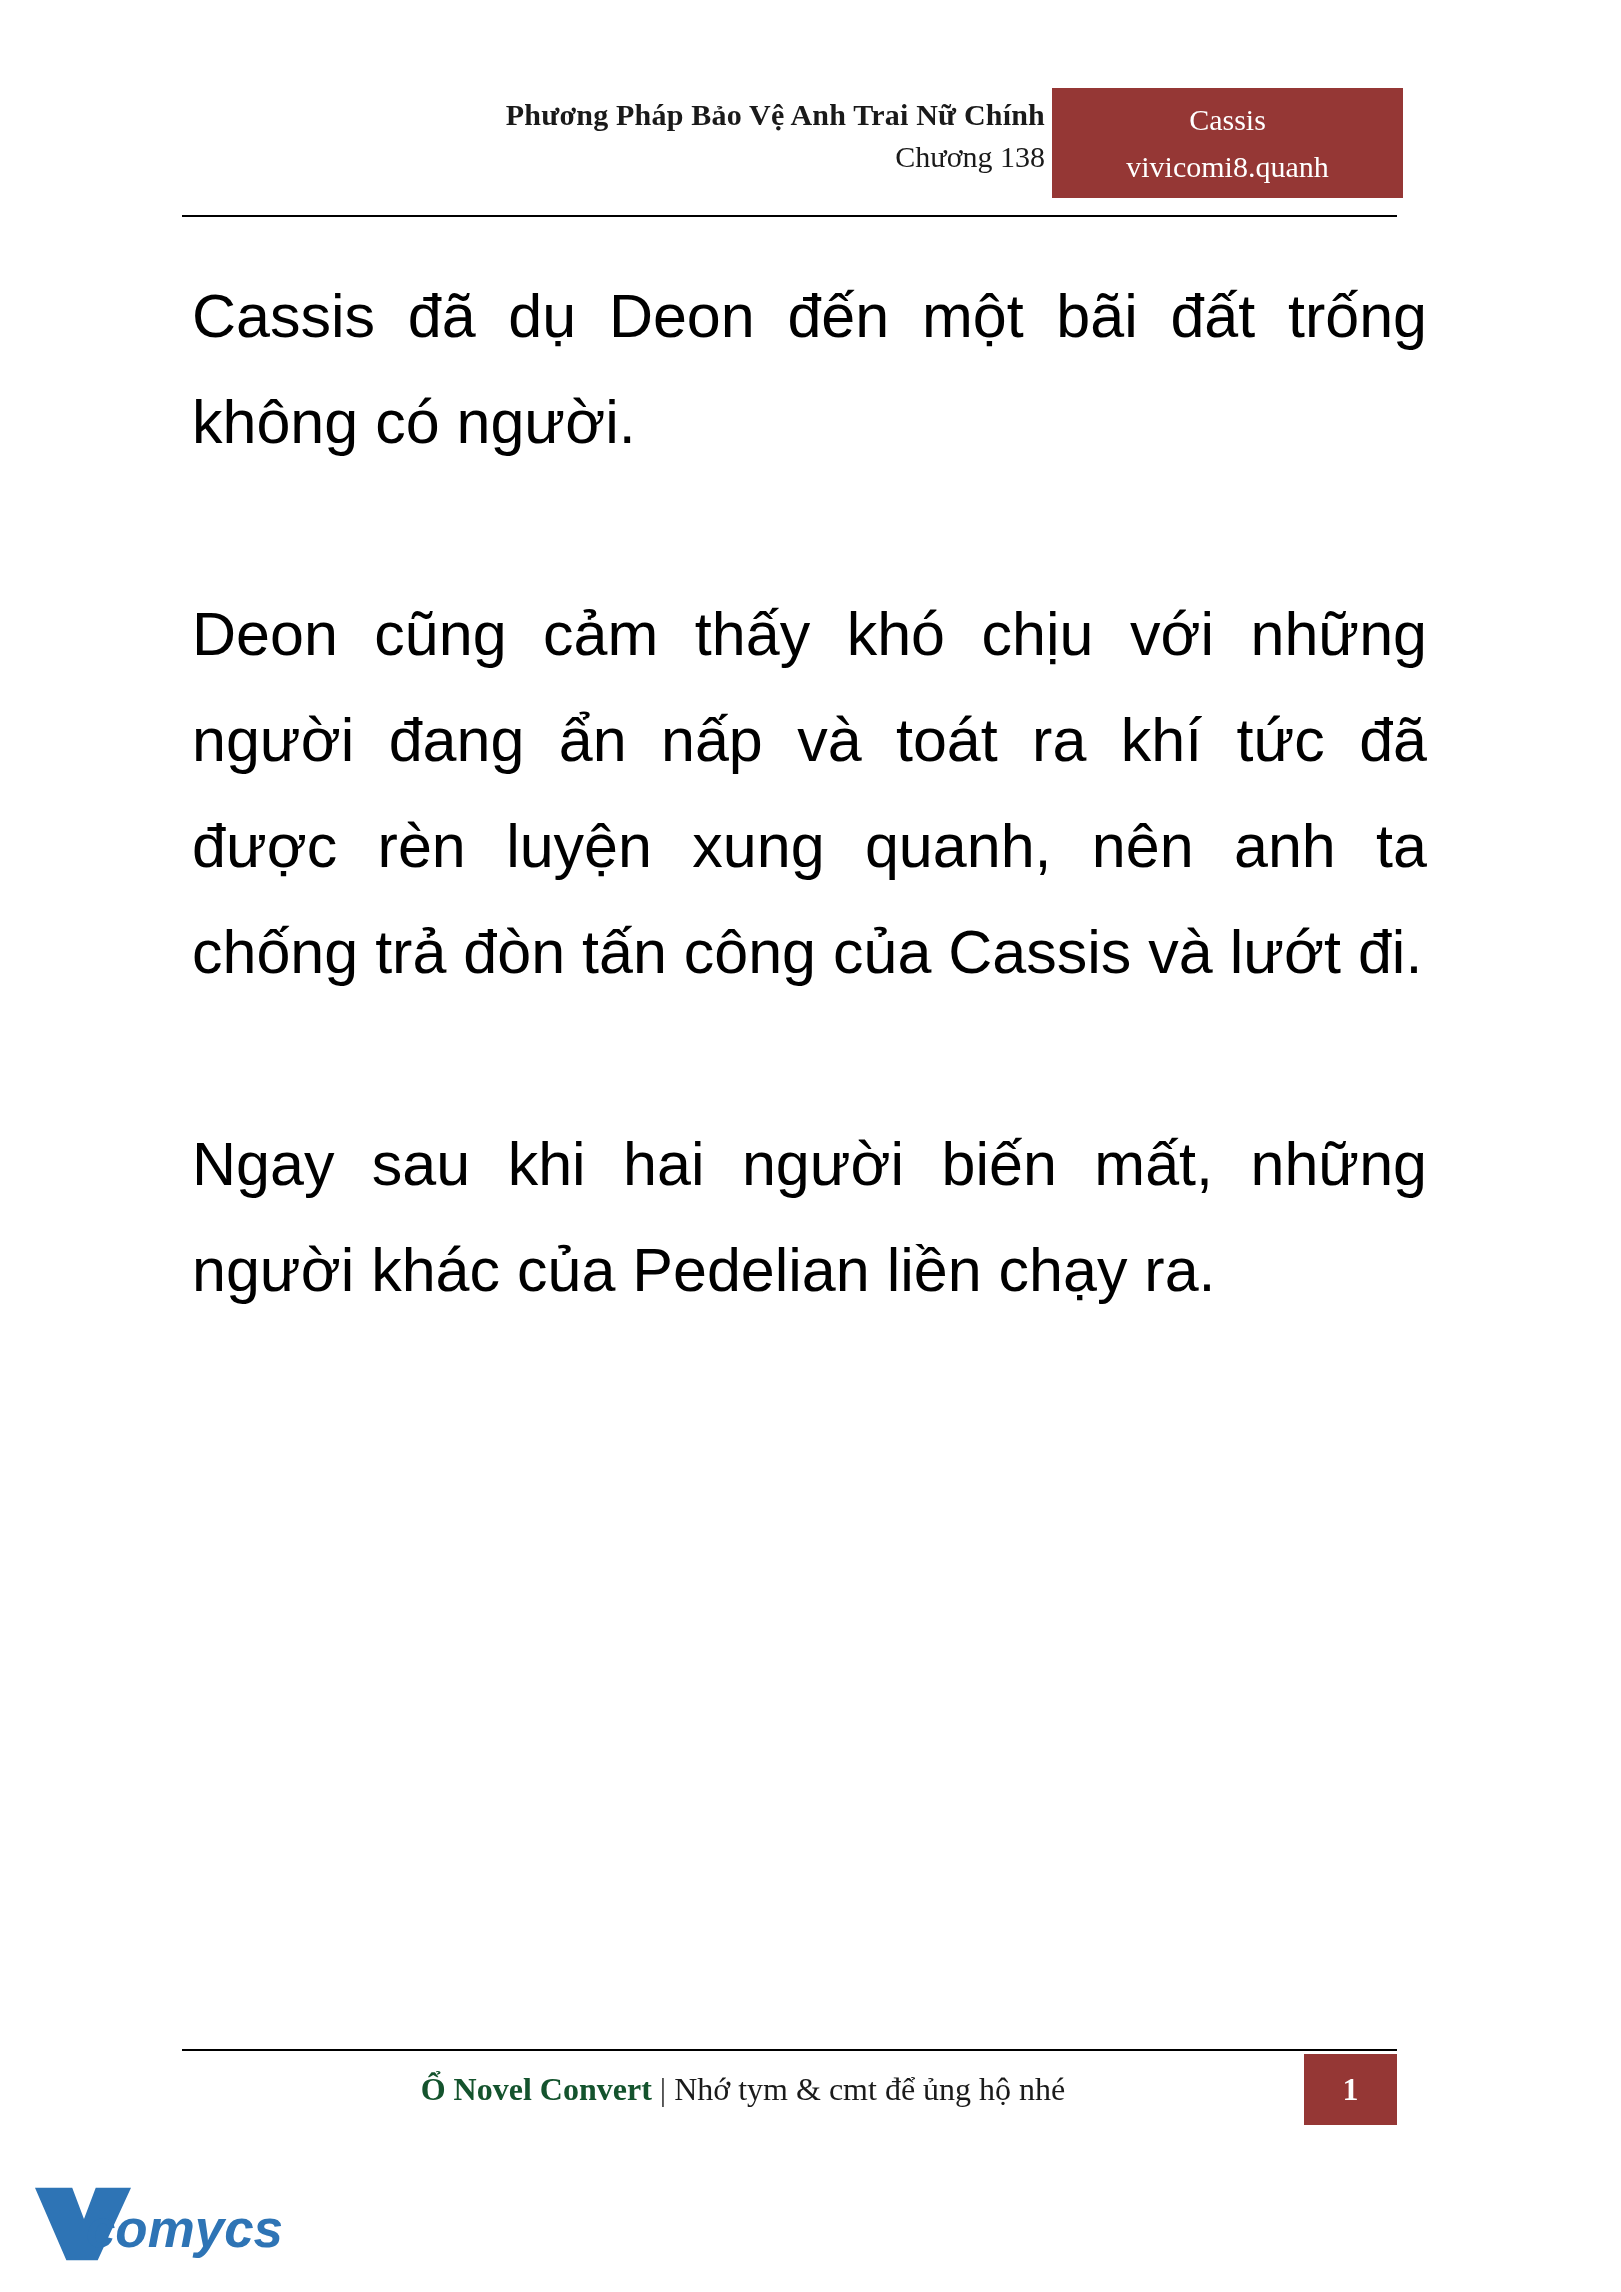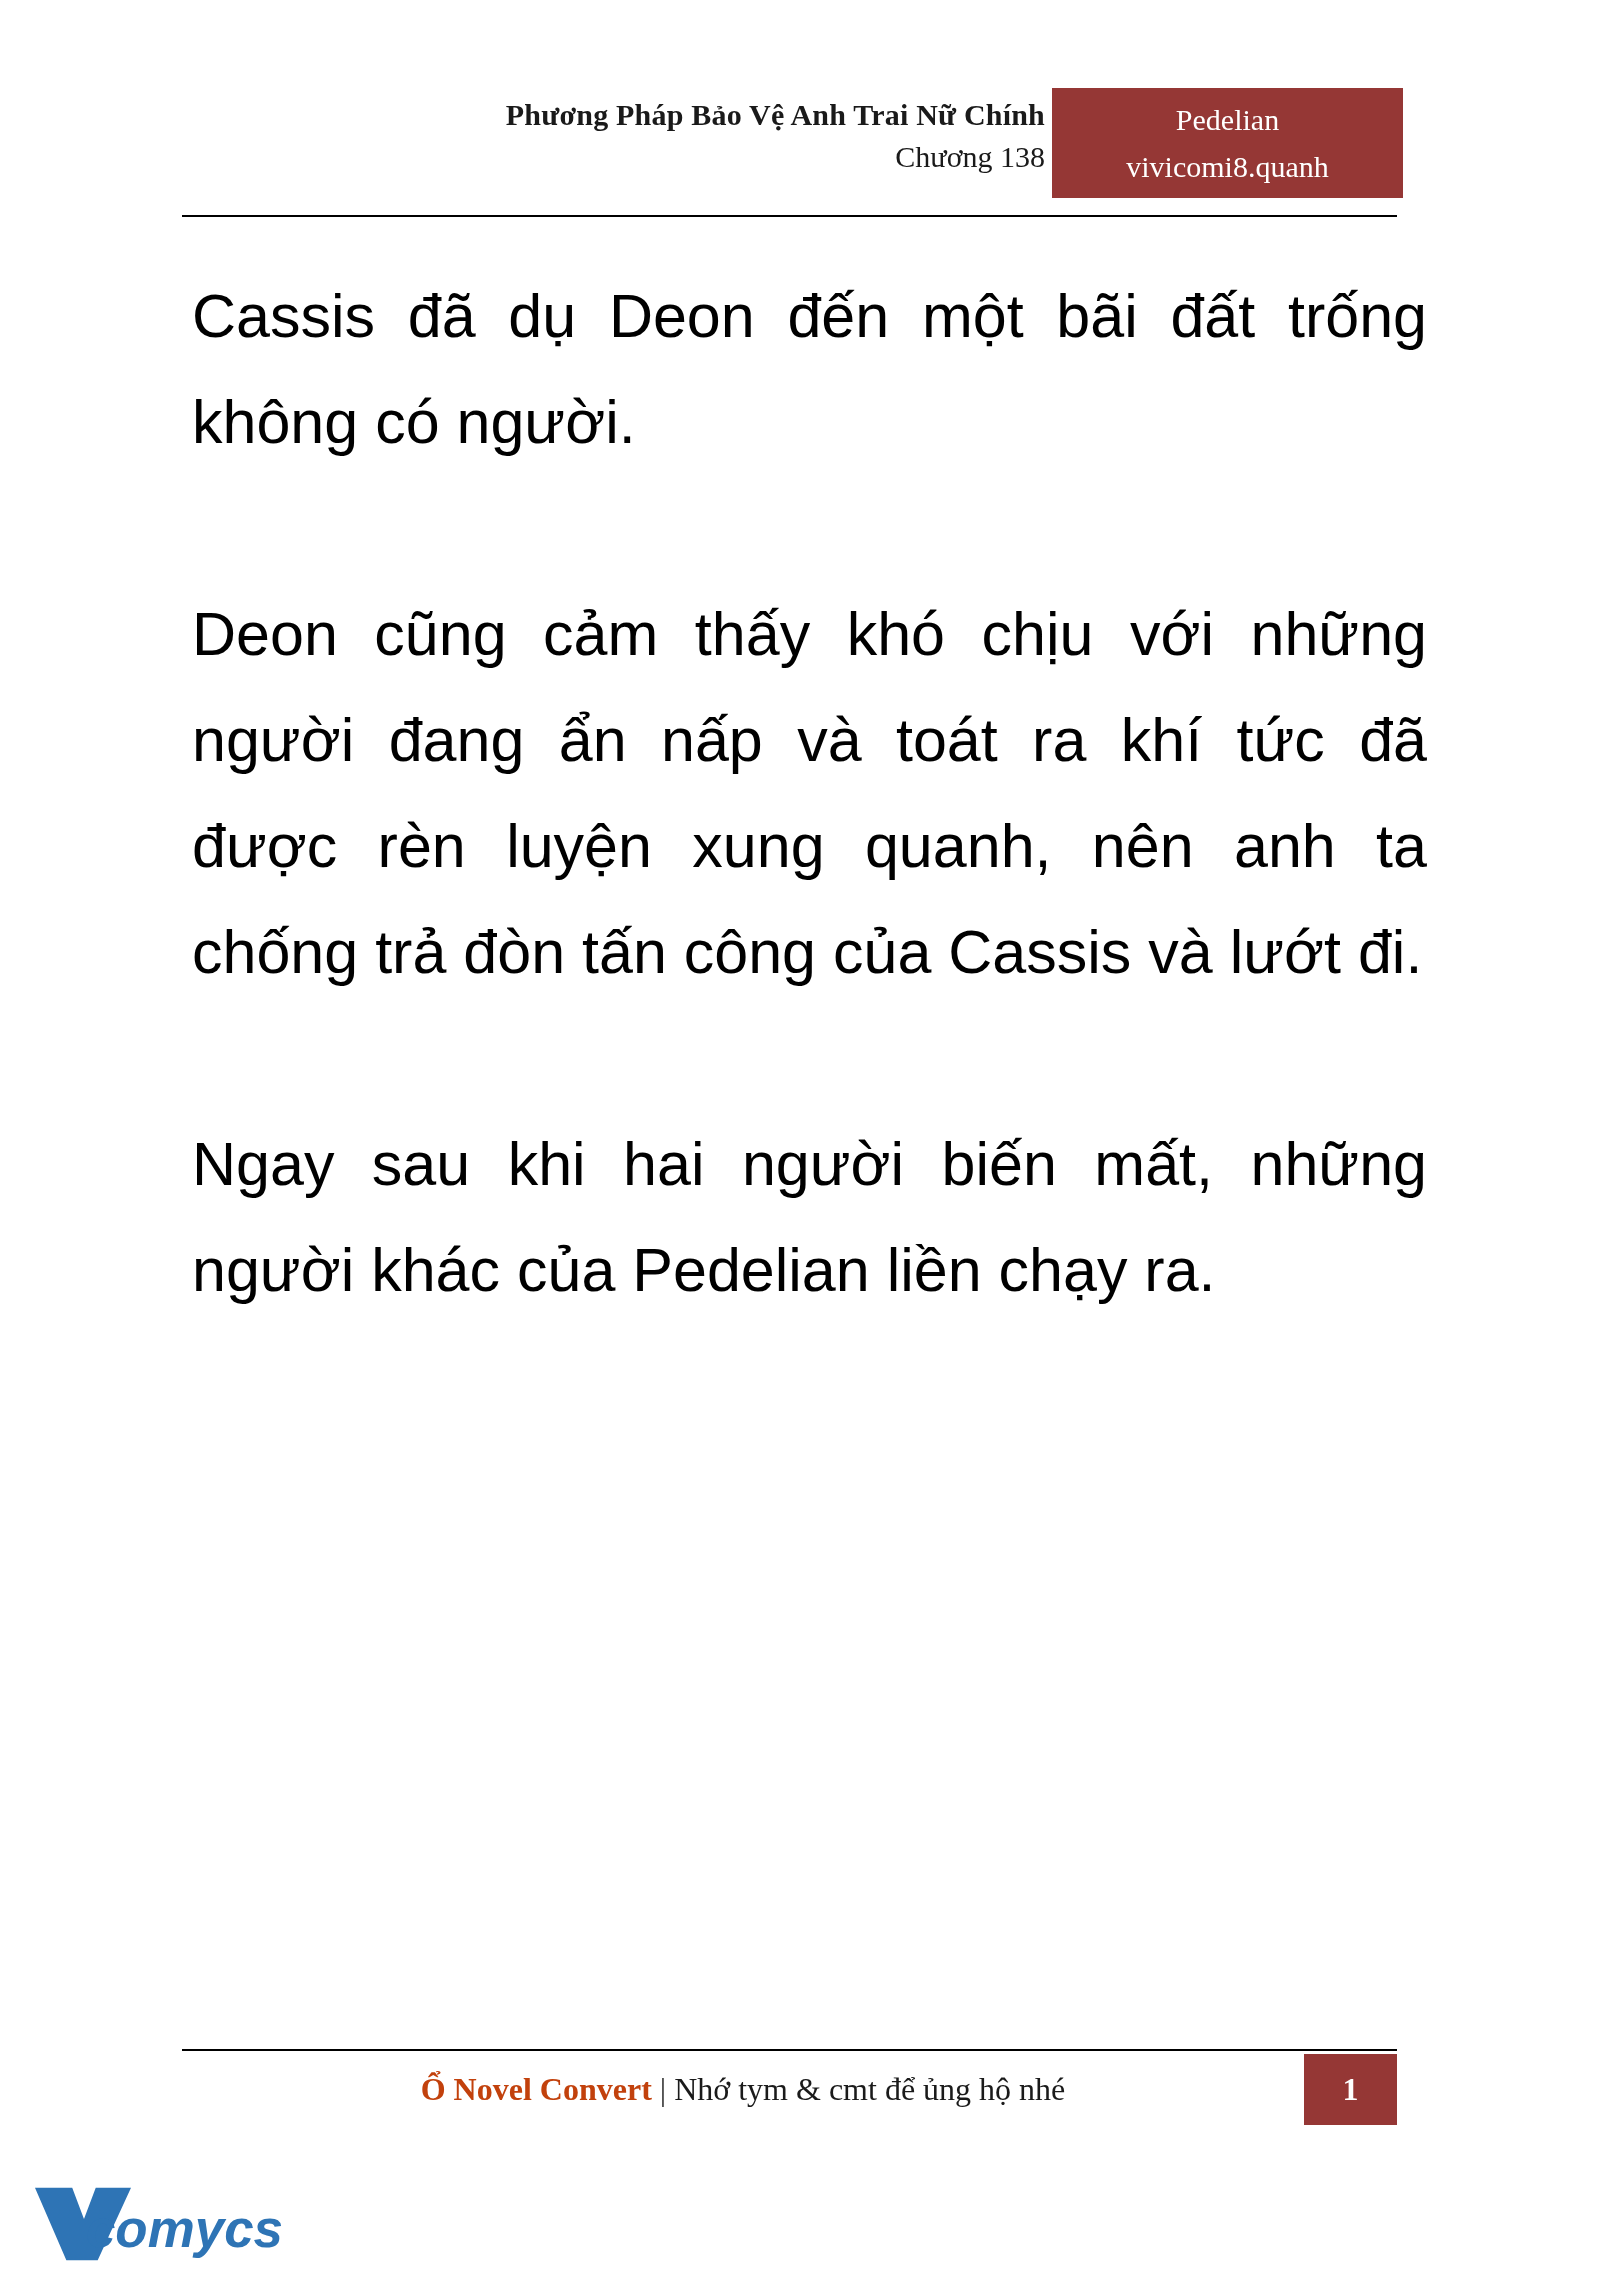--- a/index.html
+++ b/index.html
@@ -113,21 +113,21 @@
     left: 0;
     top: 9.8px;
     width: 1122px;
     text-align: center;
     font-family: "Liberation Serif", serif;
     font-size: 32px;
     line-height: 51px;
     color: #1a1a1a;
   }
   .footer-brand {
-    color: #c2410c;
+    color: #14532d;
     font-weight: bold;
   }
   .footer-sep {
     color: #333333;
   }
   .footer-page {
     position: absolute;
     left: 1122px;
     top: 0;
     width: 93px;
@@ -155,21 +155,21 @@
 <body>
 
 <div class="page">
 
   <div class="header">
     <div class="header-titles">
       <div class="header-title-main">Phương Pháp Bảo Vệ Anh Trai Nữ Chính</div>
       <div class="header-title-chapter">Chương 138</div>
     </div>
     <div class="header-brand">
-      <div>Pedelian</div>
+      <div>Cassis</div>
       <div>vivicomi8.quanh</div>
     </div>
   </div>
   <div class="header-rule"></div>
 
   <div class="content">
     <p class="para">Cassis đã dụ Deon đến một bãi đất trống không có người.</p>
     <p class="para">Deon cũng cảm thấy khó chịu với những người đang ẩn nấp và toát ra khí tức đã được rèn luyện xung quanh, nên anh ta chống trả đòn tấn công của Cassis và lướt đi.</p>
     <p class="para">Ngay sau khi hai người biến mất, những người khác của Pedelian liền chạy ra.</p>
   </div>

